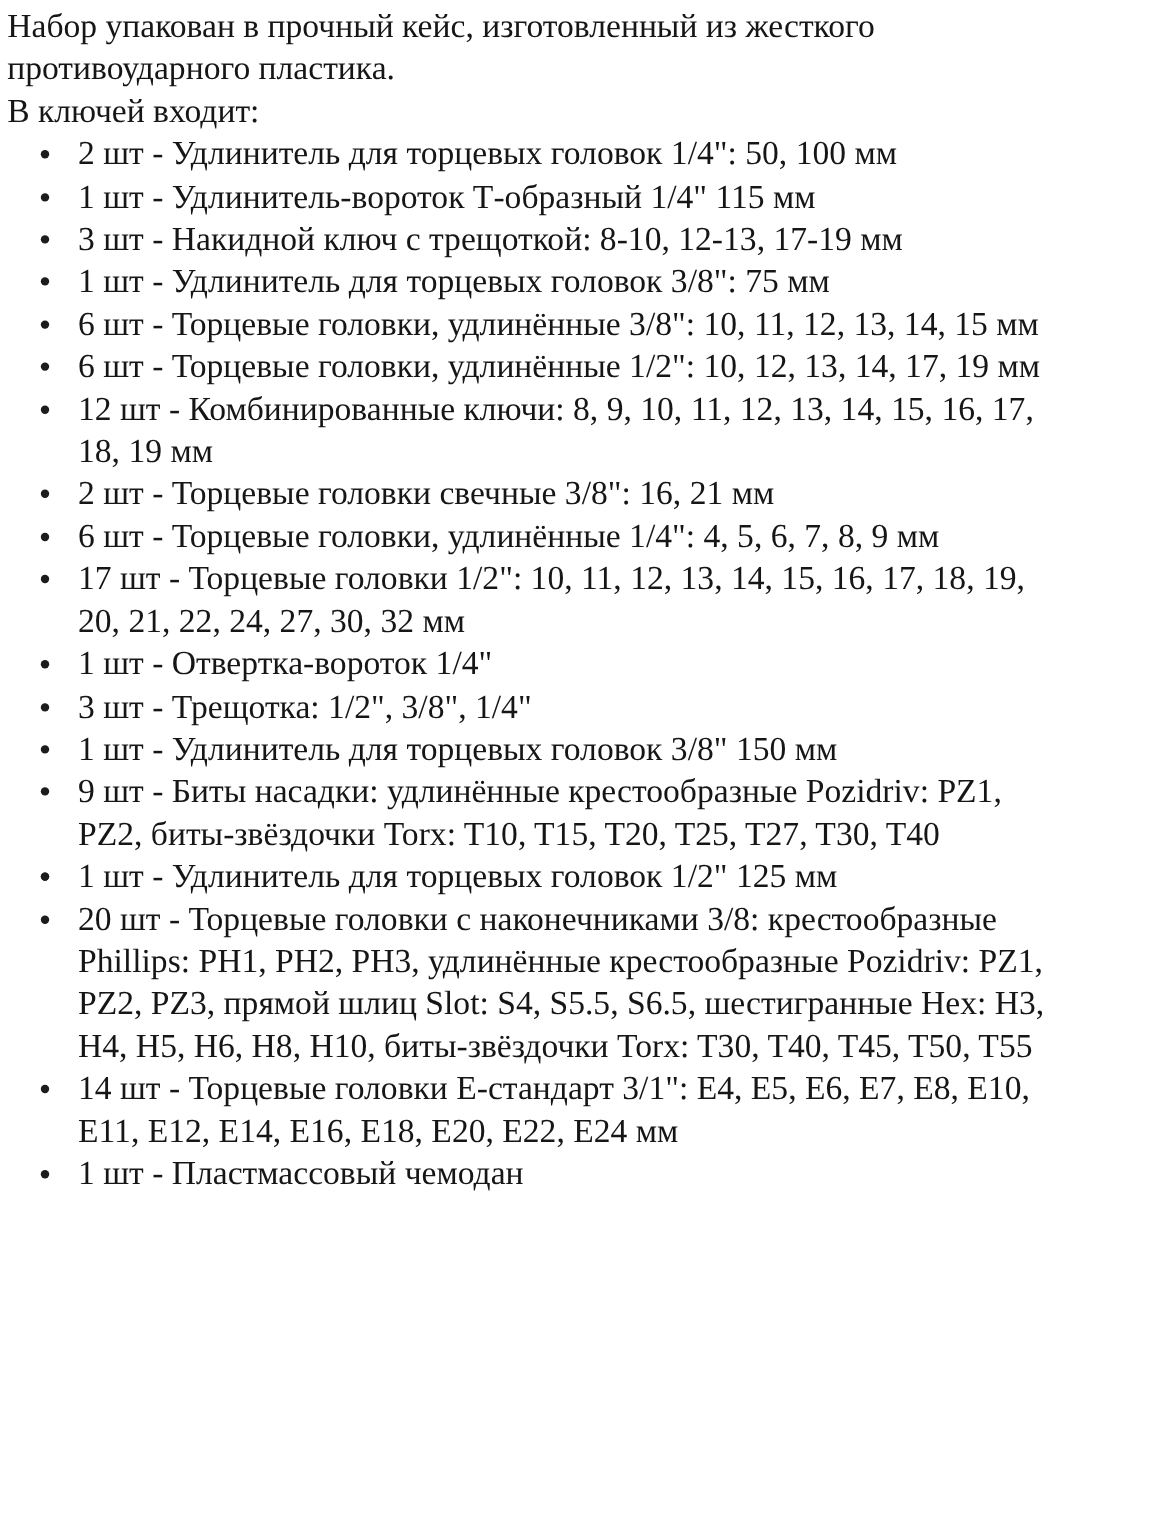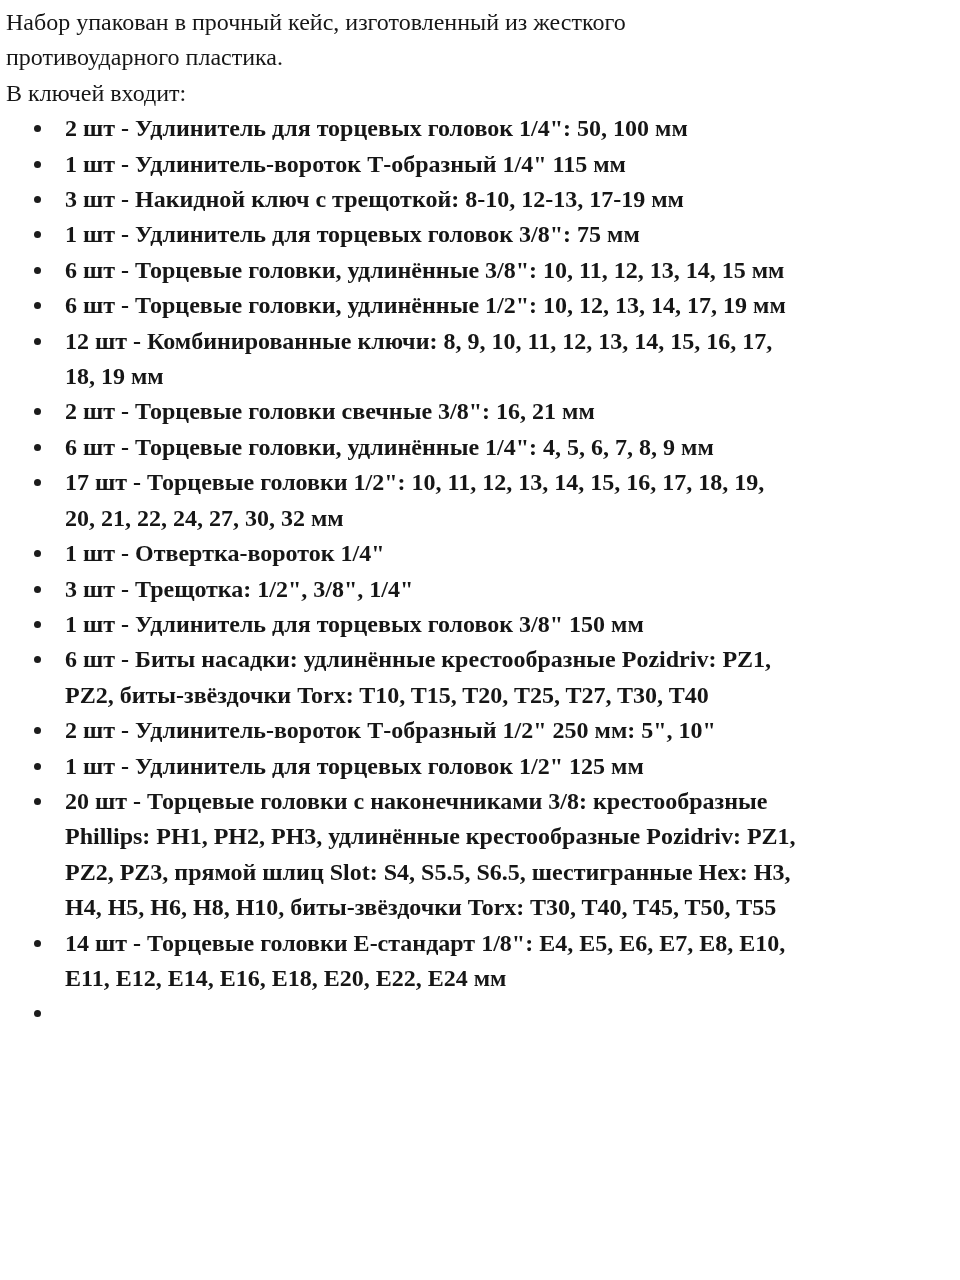--- a/index.html
+++ b/index.html
@@ -8,21 +8,21 @@
     background: #ffffff;
   }
   .page {
     width: 960px;
     height: 1280px;
     box-sizing: border-box;
     padding: 5px 8px 0 6px;
     background: #ffffff;
     color: #161616;
     font-family: "Liberation Serif", "DejaVu Serif", serif;
-    font-size: 24px;
+    font-size: 28px;
     line-height: 35.4px;
     overflow: hidden;
   }
   .intro-paragraph, .contents-heading {
     margin: 0;
     white-space: pre-line;
   }
   ul.contents-list {
     margin: 0;
     padding: 0;
@@ -36,21 +36,20 @@
     position: absolute;
     left: 28px;
     top: 14px;
     width: 7px;
     height: 7px;
     border-radius: 50%;
     background: #1c1c1c;
   }
   .item-text {
     white-space: pre-line;
-    font-weight: bold;
   }
 </style>
 </head>
 <body>
 
 <div class="page">
 
   <p class="intro-paragraph">Набор упакован в прочный кейс, изготовленный из жесткого
 противоударного пластика.</p>
   <p class="contents-heading">В ключей входит:</p>
@@ -64,26 +63,26 @@
     <li class="item"><span class="dot"></span><span class="item-text">6 шт - Торцевые головки, удлинённые 1/2": 10, 12, 13, 14, 17, 19 мм</span></li>
     <li class="item"><span class="dot"></span><span class="item-text">12 шт - Комбинированные ключи: 8, 9, 10, 11, 12, 13, 14, 15, 16, 17,
 18, 19 мм</span></li>
     <li class="item"><span class="dot"></span><span class="item-text">2 шт - Торцевые головки свечные 3/8": 16, 21 мм</span></li>
     <li class="item"><span class="dot"></span><span class="item-text">6 шт - Торцевые головки, удлинённые 1/4": 4, 5, 6, 7, 8, 9 мм</span></li>
     <li class="item"><span class="dot"></span><span class="item-text">17 шт - Торцевые головки 1/2": 10, 11, 12, 13, 14, 15, 16, 17, 18, 19,
 20, 21, 22, 24, 27, 30, 32 мм</span></li>
     <li class="item"><span class="dot"></span><span class="item-text">1 шт - Отвертка-вороток 1/4"</span></li>
     <li class="item"><span class="dot"></span><span class="item-text">3 шт - Трещотка: 1/2", 3/8", 1/4"</span></li>
     <li class="item"><span class="dot"></span><span class="item-text">1 шт - Удлинитель для торцевых головок 3/8" 150 мм</span></li>
-    <li class="item"><span class="dot"></span><span class="item-text">6 шт - Биты насадки: удлинённые крестообразные Pozidriv: PZ1,
+    <li class="item"><span class="dot"></span><span class="item-text">9 шт - Биты насадки: удлинённые крестообразные Pozidriv: PZ1,
 PZ2, биты-звёздочки Torx: T10, T15, T20, T25, T27, T30, T40</span></li>
-    <li class="item"><span class="dot"></span><span class="item-text">2 шт - Удлинитель-вороток Т-образный 1/2" 250 мм: 5", 10"</span></li>
+    <li class="item"><span class="dot"></span></li>
     <li class="item"><span class="dot"></span><span class="item-text">1 шт - Удлинитель для торцевых головок 1/2" 125 мм</span></li>
     <li class="item"><span class="dot"></span><span class="item-text">20 шт - Торцевые головки с наконечниками 3/8: крестообразные
 Phillips: PH1, PH2, PH3, удлинённые крестообразные Pozidriv: PZ1,
 PZ2, PZ3, прямой шлиц Slot: S4, S5.5, S6.5, шестигранные Hex: H3,
 H4, H5, H6, H8, H10, биты-звёздочки Torx: T30, T40, T45, T50, T55</span></li>
-    <li class="item"><span class="dot"></span><span class="item-text">14 шт - Торцевые головки Е-стандарт 1/8": E4, E5, E6, E7, E8, E10,
+    <li class="item"><span class="dot"></span><span class="item-text">14 шт - Торцевые головки Е-стандарт 3/1": E4, E5, E6, E7, E8, E10,
 E11, E12, E14, E16, E18, E20, E22, E24 мм</span></li>
-    <li class="item"><span class="dot"></span></li>
+    <li class="item"><span class="dot"></span><span class="item-text">1 шт - Пластмассовый чемодан</span></li>
   </ul>
 
 </div>
 
 </body></html>

